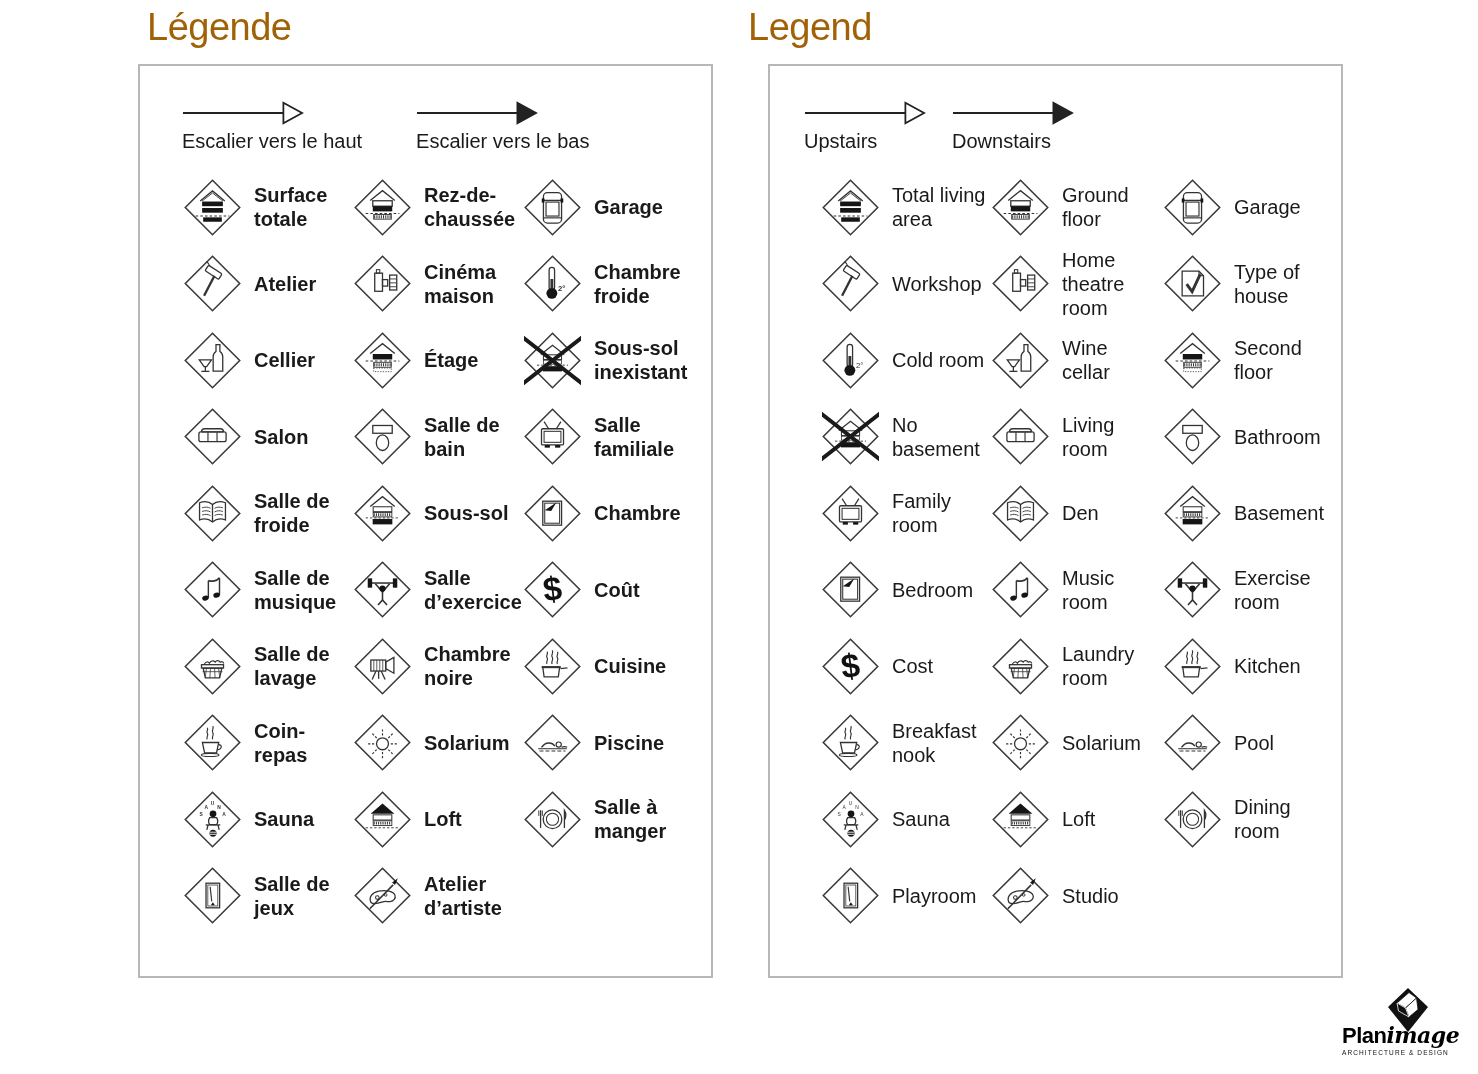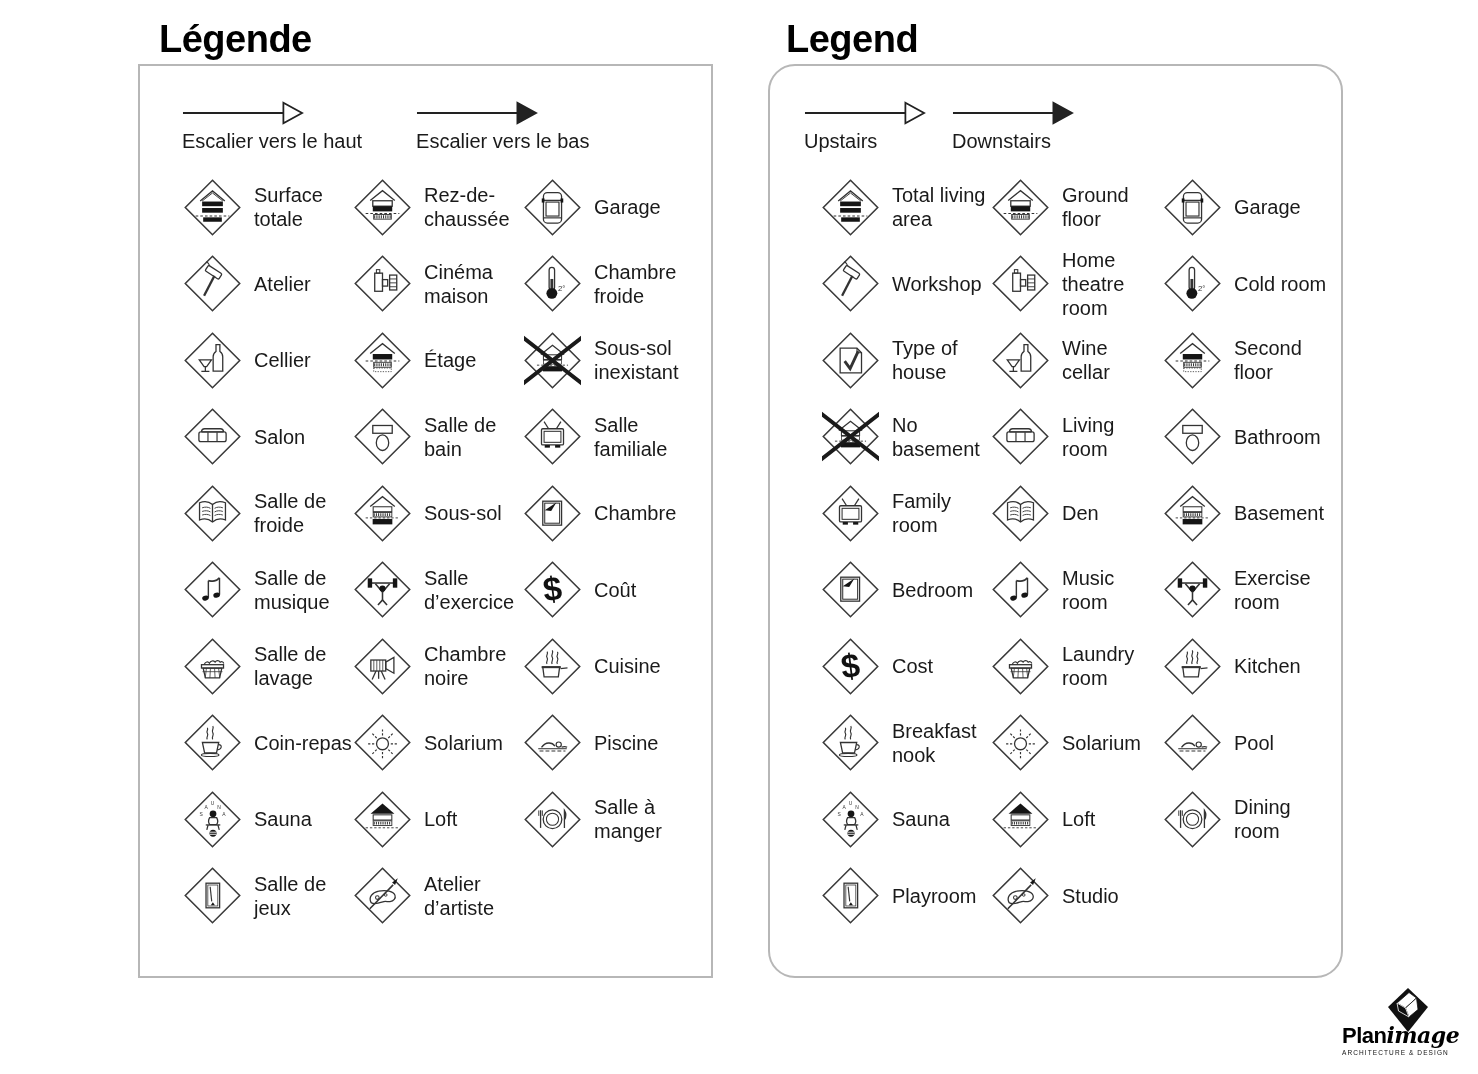--- a/index.html
+++ b/index.html
@@ -1,31 +1,31 @@
 <!DOCTYPE html>
 <html><head>
 <meta charset="utf-8">
 <style>
   html,body{margin:0;padding:0;background:#fff;}
   .canvas{position:relative;width:1478px;height:1074px;background:#fff;overflow:hidden;
           font-family:"Liberation Sans",sans-serif;color:#1a1a1a;}
-  .title{position:absolute;top:2px;margin:16px;font-size:38px;font-weight:bold;letter-spacing:-0.5px;color:#000000;}
+  .title{position:absolute;top:2px;margin:4px;font-size:38px;font-weight:normal;letter-spacing:-0.5px;color:#a16207;}
   .title-fr{left:143px;}
-  .title-en{left:770px;}
+  .title-en{left:744px;}
   .legend-box{position:absolute;top:64px;width:575px;height:914px;border:2.5px solid #b7b7b7;
               background:#fff;box-sizing:border-box;}
   .box-fr{left:138px;}
-  .box-en{left:768px;border-radius:27px;}
+  .box-en{left:768px;}
   .arrows{display:flex;align-items:flex-start;margin-top:34px;}
   .box-fr .arrows{margin-left:42px;gap:54px;}
   .box-en .arrows{margin-left:34px;gap:22px;}
   .arrow-item{display:flex;flex-direction:column;justify-content:center;}
   .arrow-label{font-size:20px;margin-top:4px;color:#1a1a1a;}
   .grid{display:grid;margin-top:16px;grid-auto-rows:76.5px;}
-  .box-fr .grid{padding-left:44px;grid-template-columns:170px 170px 1fr;}
+  .box-fr .grid{padding-left:44px;grid-template-columns:170px 170px 1fr;font-weight:bold;}
   .box-en .grid{padding-left:52px;grid-template-columns:170px 172px 1fr;}
   .cell{display:flex;align-items:center;gap:13px;}
   .dicon{width:57px;height:57px;flex:0 0 57px;overflow:visible;}
   .lbl{font-size:20px;line-height:1.2;width:98px;color:#1a1a1a;}
   .logo{position:absolute;left:1342px;top:986px;width:132px;text-align:left;}
   .logo-mark{width:46px;height:48px;margin:0 auto -10px auto;display:block;}
   .logo-word{font-size:22px;line-height:1;color:#000;white-space:nowrap;}
   .logo-plan{font-weight:bold;letter-spacing:-0.5px;}
   .logo-image{font-family:"DejaVu Serif",serif;font-style:italic;font-weight:bold;letter-spacing:-0.5px;}
   .logo-sub{font-size:6.5px;letter-spacing:1.1px;color:#111;margin-top:2px;}
@@ -635,29 +635,29 @@
           <div class="lbl">Workshop</div>
         </div>
         <div class="cell">
           <svg class="dicon" viewBox="0 0 44 44">
             <use href="#i-home-theatre"></use>
           </svg>
           <div class="lbl">Home theatre room</div>
         </div>
         <div class="cell">
           <svg class="dicon" viewBox="0 0 44 44">
+            <use href="#i-type-of-house"></use>
+          </svg>
+          <div class="lbl">Type of house</div>
+        </div>
+        <div class="cell">
+          <svg class="dicon" viewBox="0 0 44 44">
             <use href="#i-cold-room"></use>
           </svg>
           <div class="lbl">Cold room</div>
-        </div>
-        <div class="cell">
-          <svg class="dicon" viewBox="0 0 44 44">
-            <use href="#i-type-of-house"></use>
-          </svg>
-          <div class="lbl">Type of house</div>
         </div>
         <div class="cell">
           <svg class="dicon" viewBox="0 0 44 44">
             <use href="#i-wine-cellar"></use>
           </svg>
           <div class="lbl">Wine cellar</div>
         </div>
         <div class="cell">
           <svg class="dicon" viewBox="0 0 44 44">
             <use href="#i-second-floor"></use>

